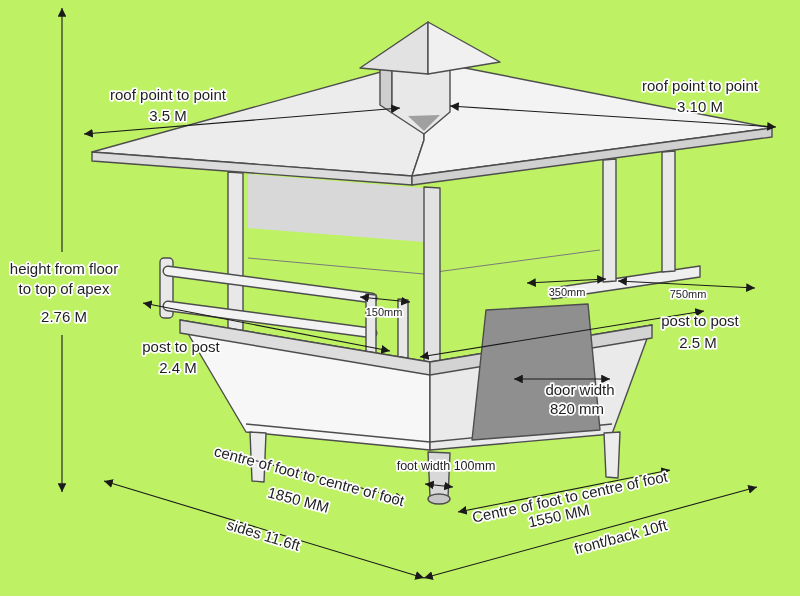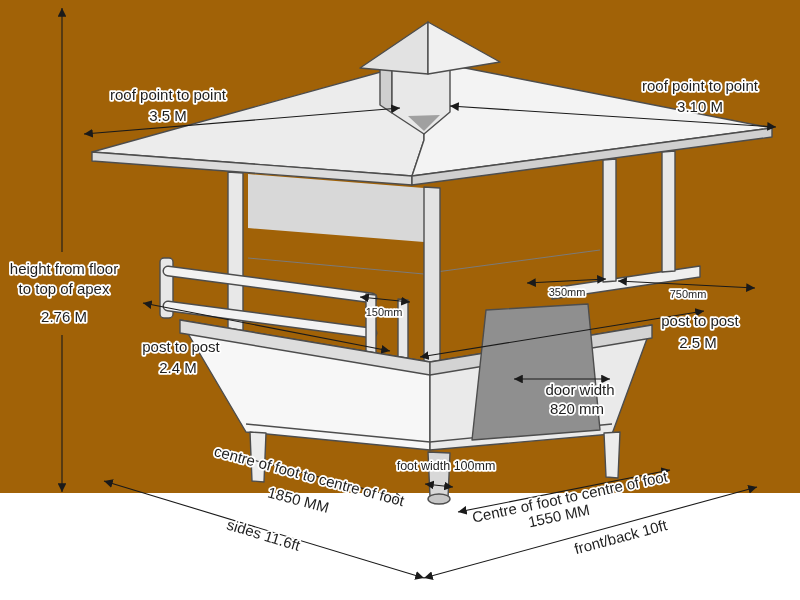--- a/index.html
+++ b/index.html
@@ -1,17 +1,17 @@
 <!DOCTYPE html>
 <html><head>
 <meta charset="utf-8">
 <style>
   html,body{margin:0;padding:0;}
   body{width:800px;height:600px;background:#ffffff;font-family:"Liberation Sans",sans-serif;overflow:hidden;}
-  .canvas{width:800px;height:493px;position:relative;background:#a16207;}
+  .canvas{width:800px;height:596px;position:relative;background:#bef264;}
   svg{display:block;}
   
   .struct{stroke:#4d4d4d;stroke-width:1.4;stroke-linejoin:round;}
   .thin{stroke:#7a7a7a;stroke-width:1;}
   .railOutline{stroke:#4d4d4d;stroke-width:11;stroke-linecap:round;fill:none;}
   .railFill{stroke:#f2f2f2;stroke-width:8;stroke-linecap:round;fill:none;}
   
   .dim-line{stroke:#1a1a1a;stroke-width:1.1;fill:none;}
   text{fill:#1f1f1f;font-family:"Liberation Sans",sans-serif;text-anchor:middle;
        paint-order:stroke;stroke:#ffffff;stroke-width:3.5px;stroke-linejoin:round;}

